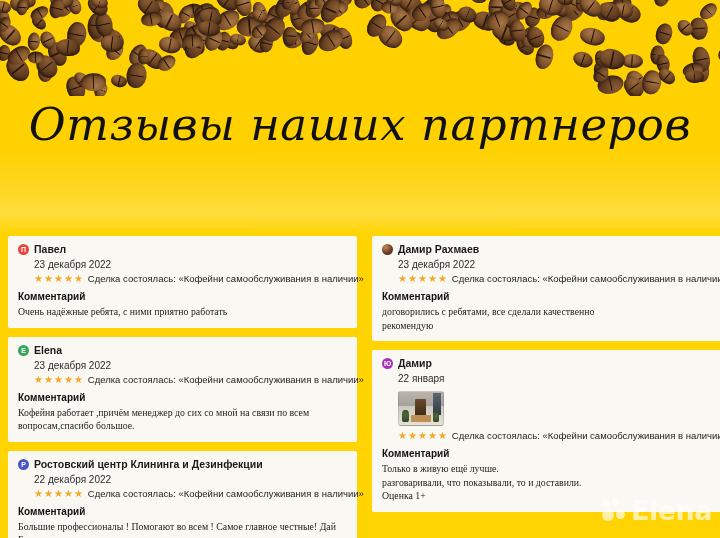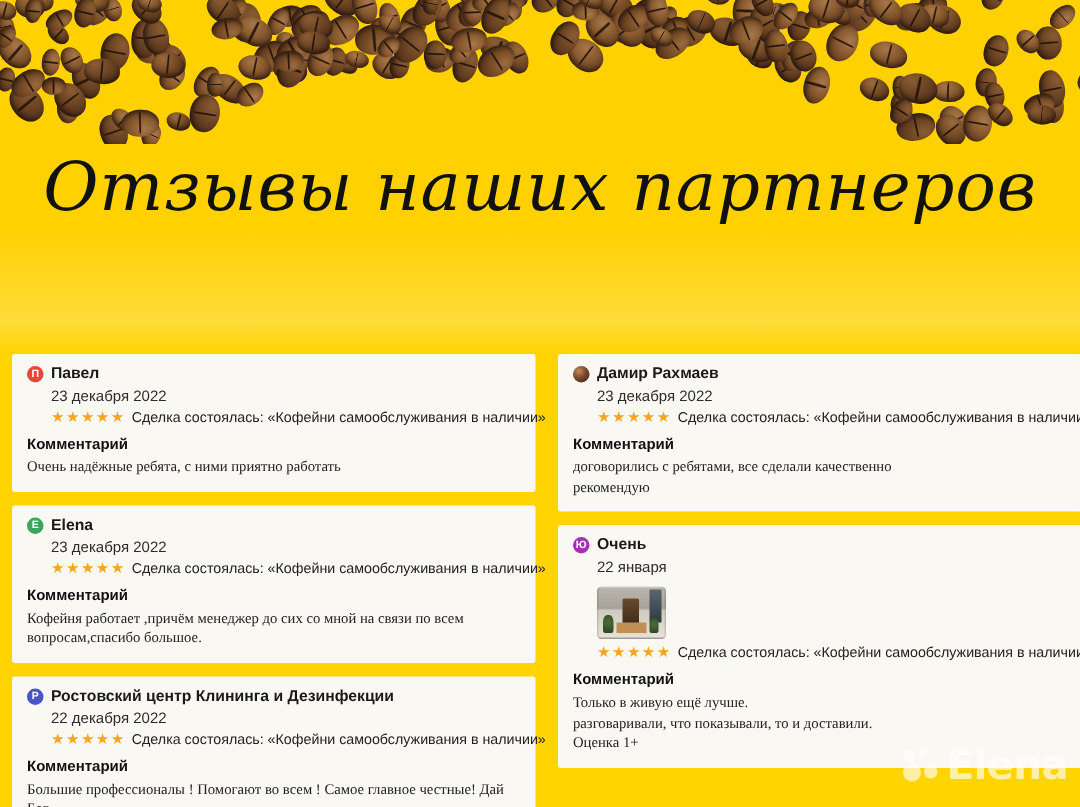--- a/index.html
+++ b/index.html
@@ -561,21 +561,21 @@
           </div>
           <div class="comment-label">Комментарий</div>
           <div class="comment-body">
             <p>договорились с ребятами, все сделали качественно</p>
             <p>рекомендую</p>
           </div>
         </div>
         <div class="card">
           <div class="card-head">
             <span class="avatar" style="background: rgb(166, 49, 184);">Ю</span>
-            <span class="author">Очень</span>
+            <span class="author">Дамир</span>
           </div>
           <div class="date">22 января</div>
           <div class="photo-thumb">
             <span class="door"></span>
             <span class="machine"></span>
             <span class="counter"></span>
             <span class="plant-l"></span>
             <span class="plant-r"></span>
           </div>
           <div class="rating-row">

